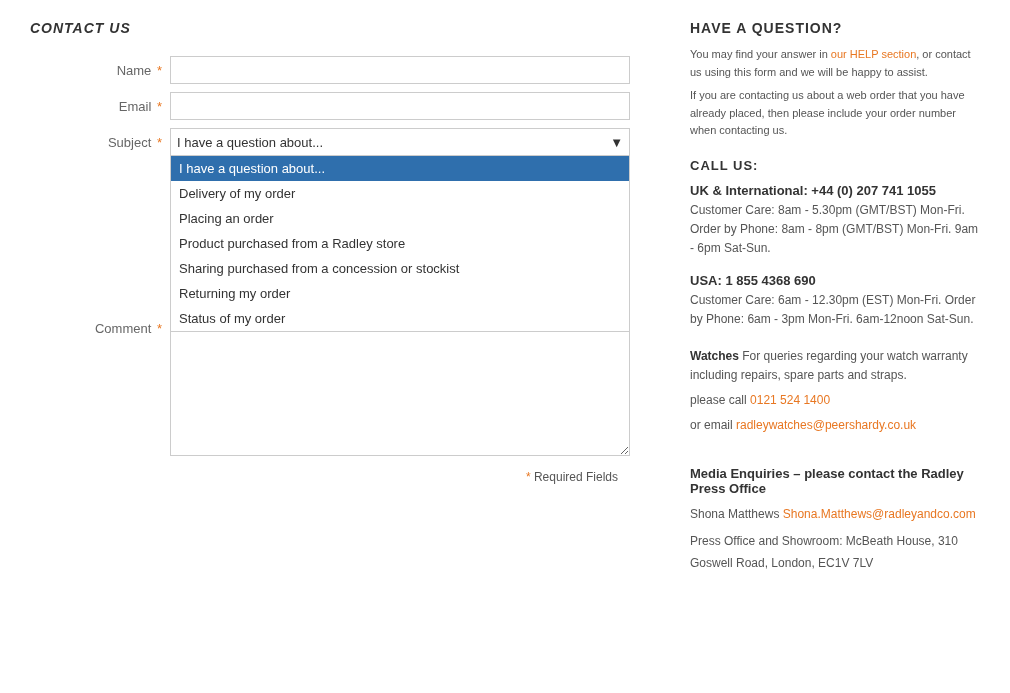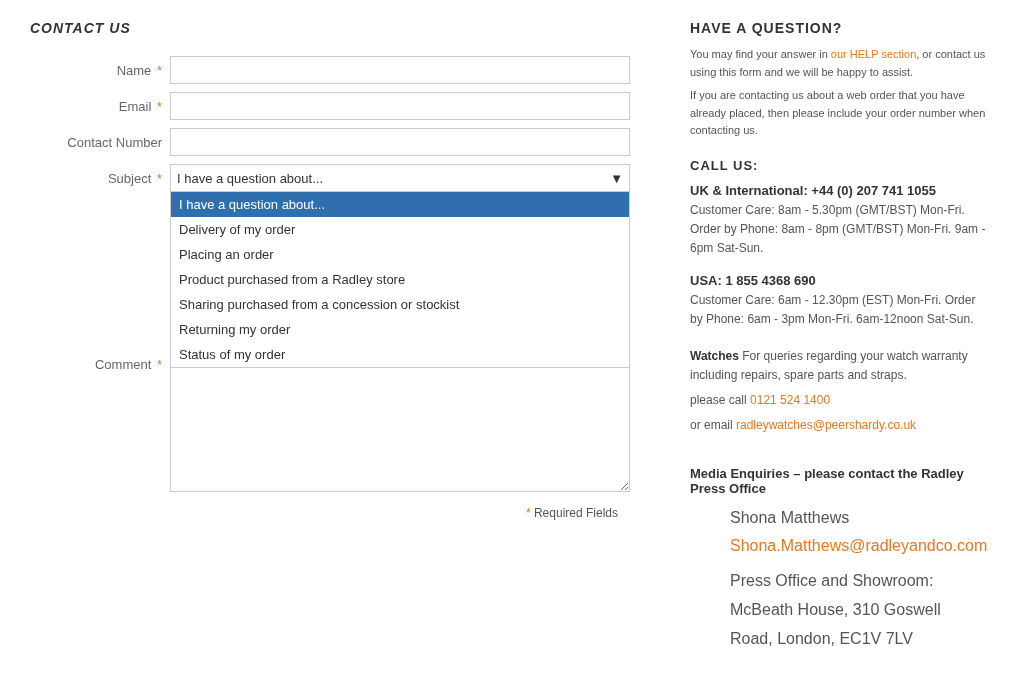--- a/index.html
+++ b/index.html
@@ -224,24 +224,23 @@
     }
 
     .media-section .media-title {
       font-size: 13px;
       font-weight: bold;
       color: #333;
       margin-bottom: 8px;
     }
 
     .media-section p {
-      font-size: 16px;
+      font-size: 12px;
       color: #555;
       line-height: 1.8;
-      margin-left: 40px;
     }
   </style>
 </head>
 <body>
 
 <div class="page-container">
 
   <div class="left-panel">
     <h1 class="page-title">CONTACT US</h1>
 
@@ -252,24 +251,20 @@
       <input class="form-input" type="text" style="">
     </div>
 
     <div class="form-row">
       <label class="form-label">
         <span>Email</span><span class="required-star"> *</span>
       </label>
       <input class="form-input" type="email" style="">
     </div>
 
-    <div class="form-row">
-      <label class="form-label">Contact Number</label>
-      <input class="form-input" type="text" style="">
-    </div>
 
 
     <div class="form-row">
       <label class="form-label">
         <span>Subject</span><span class="required-star"> *</span>
       </label>
       <div class="dropdown-open-container">
         <div class="dropdown-selected">
           <span>I have a question about...</span>
           <span>▼</span>

